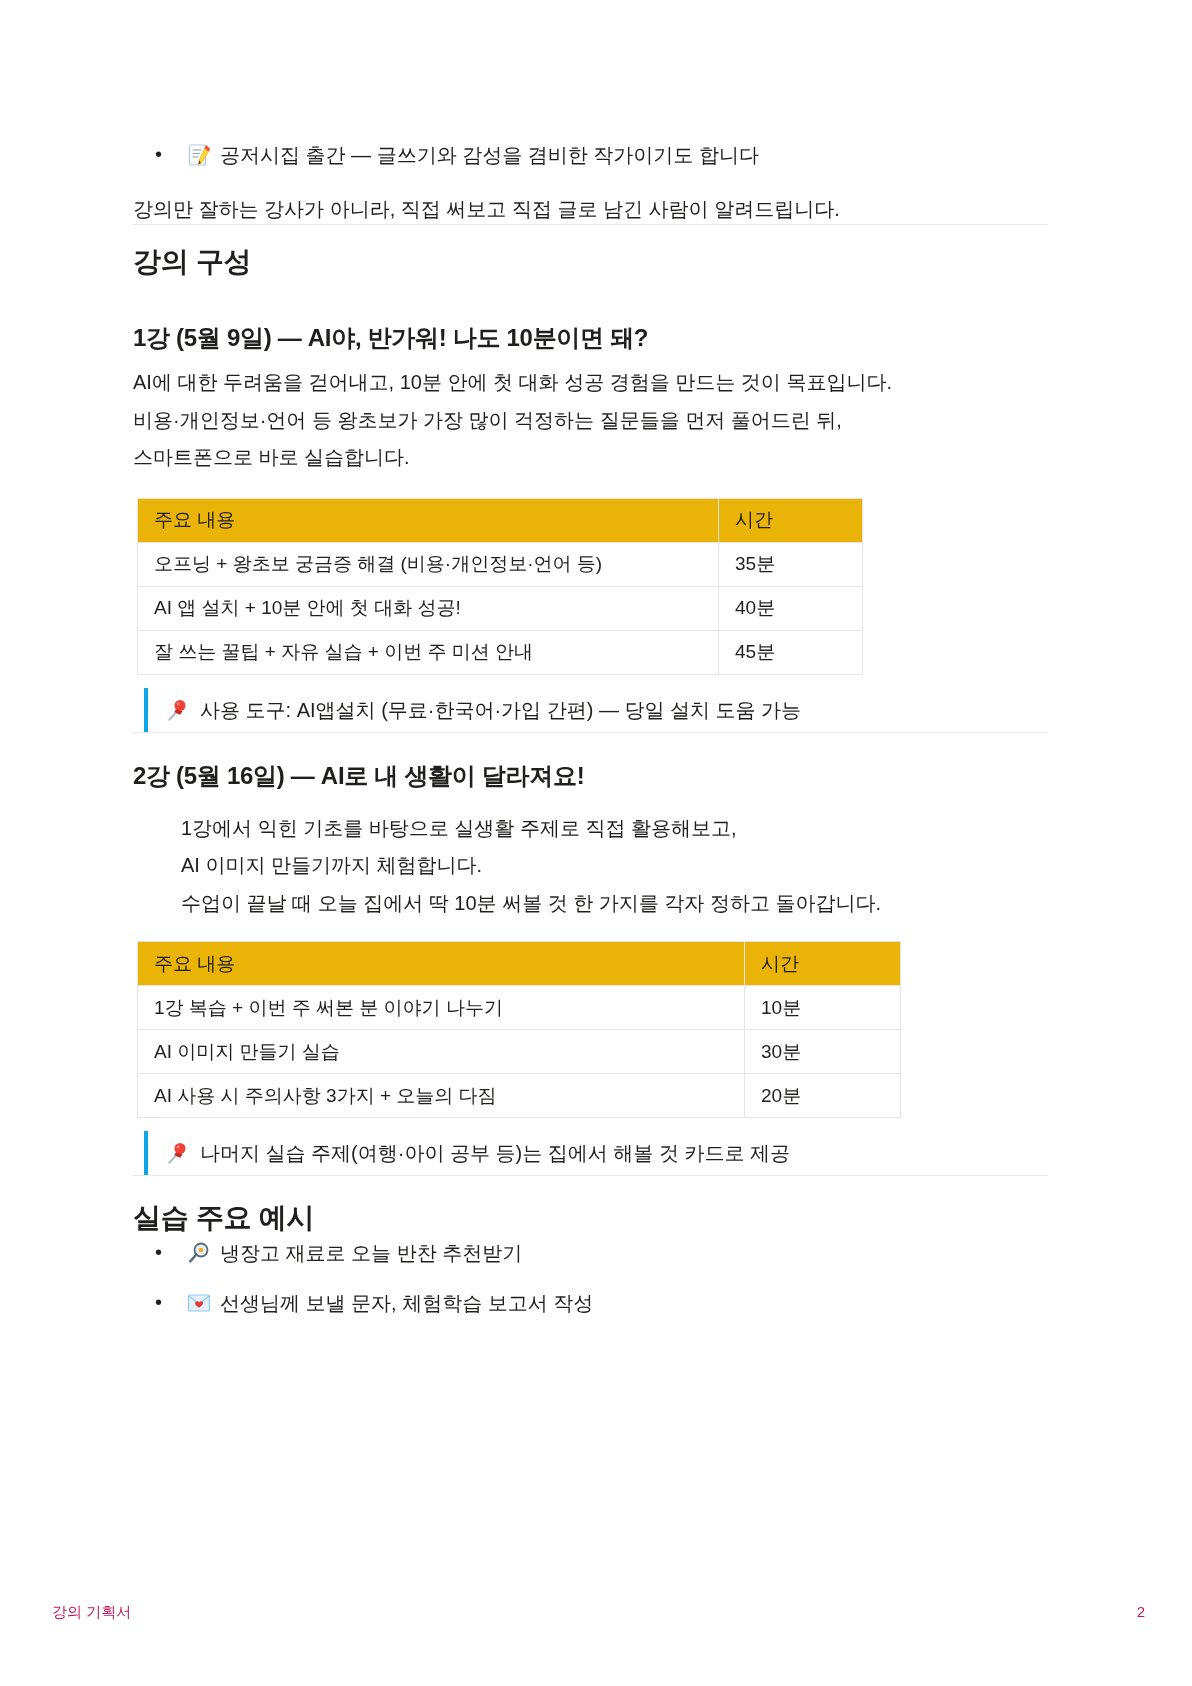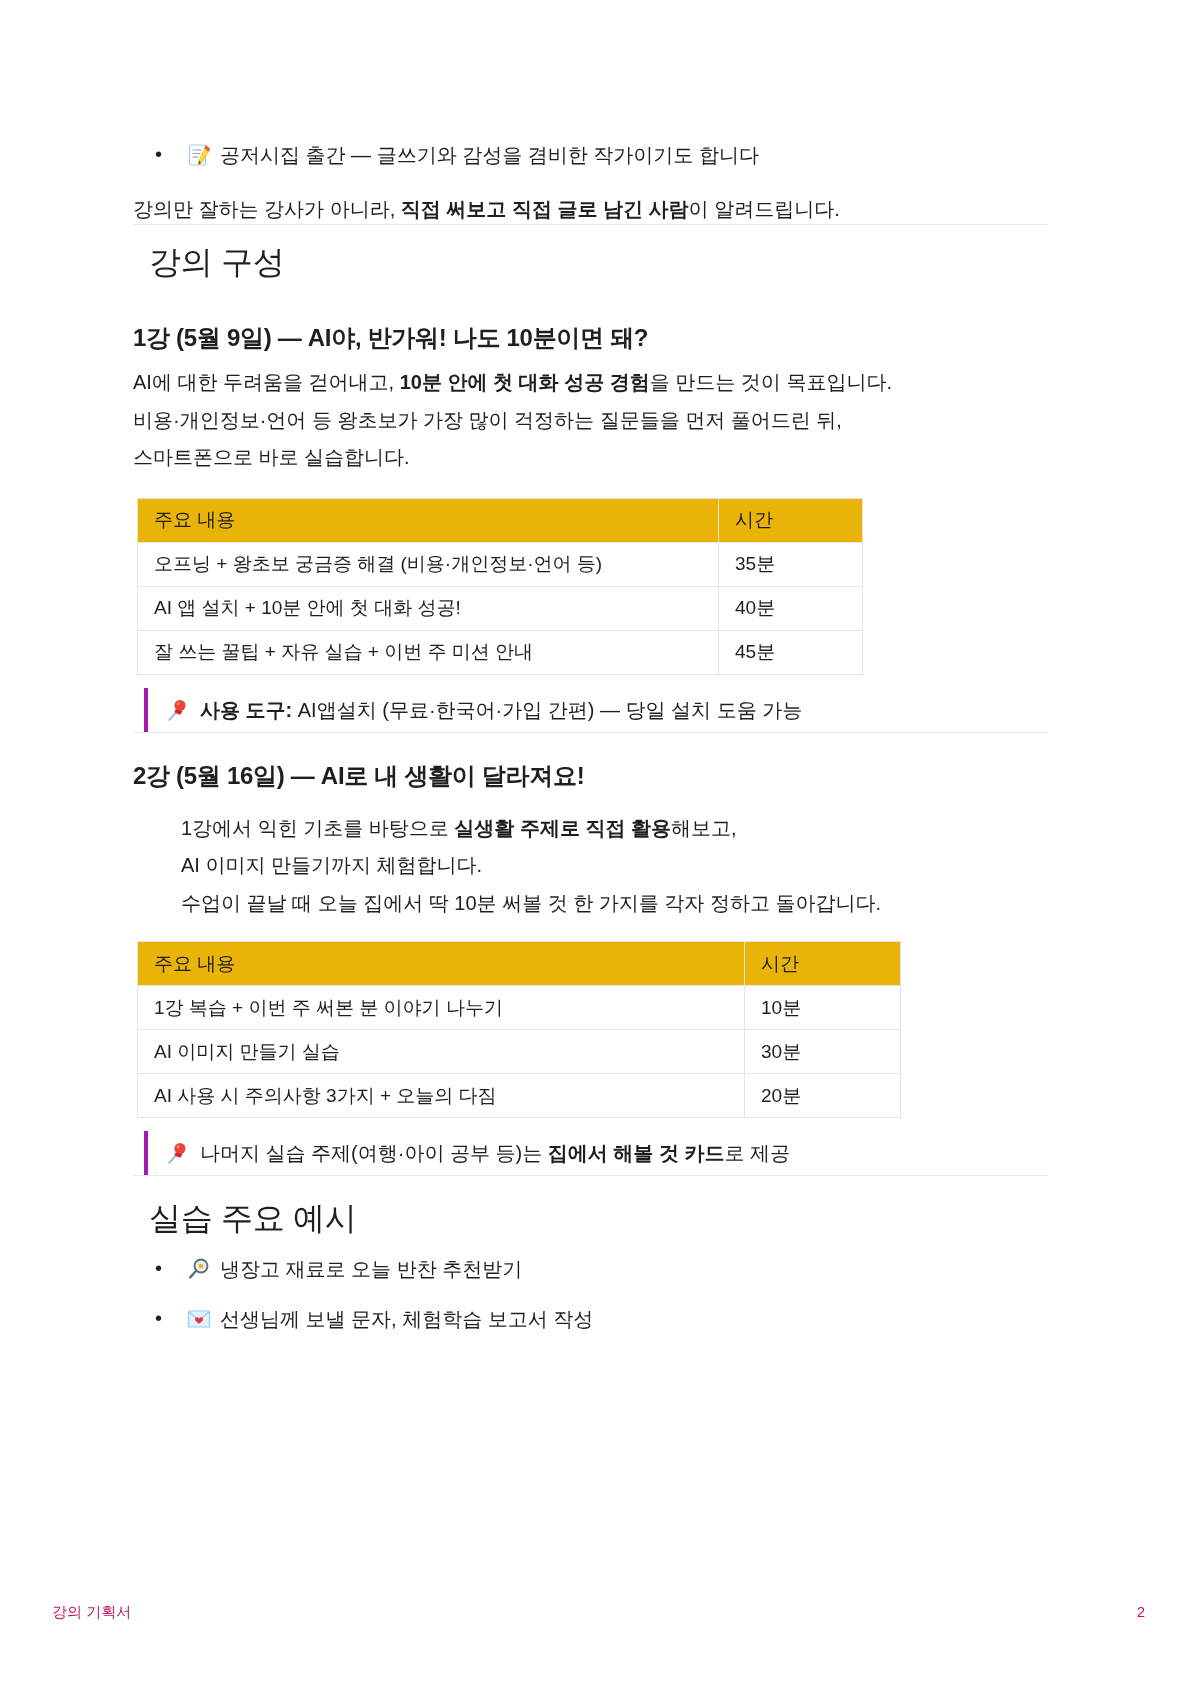--- a/index.html
+++ b/index.html
@@ -14,30 +14,30 @@
   
   ul.blist{list-style:none;margin:0;padding:0;}
   ul.blist li{position:relative;padding-left:54px;font-size:20px;line-height:30px;}
   ul.blist li .dot{position:absolute;left:22px;top:-1px;color:#1f1f1e;}
   ul.blist li .dot::before{content:"•";font-size:20px;}
   .inline-icon{display:inline-block;width:24px;height:24px;vertical-align:-5px;margin-right:9px;}
 
   
   p{margin:0;font-size:20px;line-height:37.5px;}
   p.single{line-height:30px;}
-  strong{font-weight:700;}
+  strong{font-weight:400;}
 
   .closing{margin-top:24px;}
 
   hr.divider{border:none;border-top:1px solid #e9e8e6;margin:0;}
   .hr1{margin-top:19px;}
   .hr2{margin-top:25px;}
   .hr3{margin-top:21px;}
 
-  h2{margin:16px;font-size:32px;line-height:40px;font-weight:400;letter-spacing:-0.3px;}
+  h2{margin:0;font-size:28px;line-height:40px;font-weight:700;letter-spacing:-0.3px;}
   .h2-course{margin-top:17px;}
   .h2-examples{margin-top:22px;}
   h3{margin:0;font-size:24px;line-height:34px;font-weight:700;letter-spacing:-0.3px;}
   .h3-s1{margin-top:39px;}
   .h3-s2{margin-top:26px;}
   .desc1{margin-top:9px;}
   .desc2{margin-top:17px;margin-left:48px;}
 
   
   table.sched{border-collapse:collapse;table-layout:fixed;margin-left:4px;font-size:19px;}
@@ -47,21 +47,21 @@
   }
   table.sched th{background:#eab308;}
   table.t1{width:726px;margin-top:21px;}
   table.t1 .col-main{width:548px;}
   table.t2{width:764px;margin-top:19px;}
   table.t2 .col-main{width:574px;}
 
   
   .callout{
     display:flex;align-items:center;margin-left:11px;margin-top:13px;
-    border-left:4px solid #a21caf;padding:7px 0 7px 18px;font-size:20px;line-height:30px;
+    border-left:4px solid #0ea5e9;padding:7px 0 7px 18px;font-size:20px;line-height:30px;
   }
   .callout .inline-icon{margin-right:10px;vertical-align:-5px;}
 
   .examples-list{margin-top:26px;}
   .examples-list li + li{margin-top:20px;}
 
   
   .footer{
     position:absolute;left:52px;right:47px;top:1603px;
     display:flex;justify-content:space-between;align-items:baseline;

